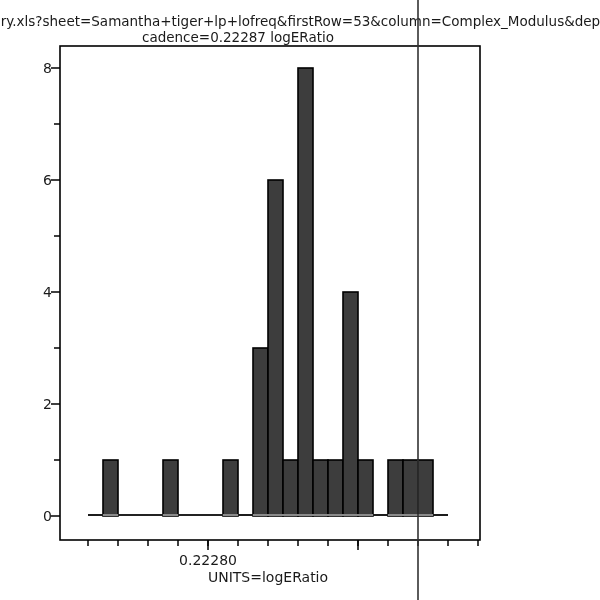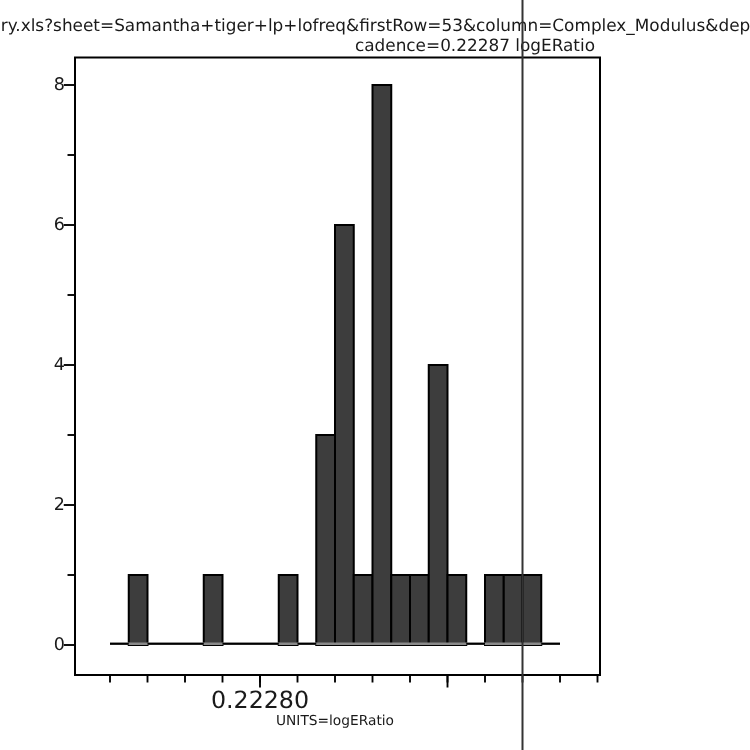--- a/index.html
+++ b/index.html
@@ -2,24 +2,24 @@
 <html><head>
 <meta charset="utf-8">
 <style>
   html,body{margin:0;padding:0;background:#ffffff;}
   .stage{
     position:relative;width:600px;height:600px;background:#ffffff;overflow:hidden;
     font-family:"DejaVu Sans",sans-serif;color:#1a1a1a;
   }
   .t-line{position:absolute;white-space:nowrap;font-size:13.5px;line-height:16px;color:#1a1a1a;}
   .t1{top:13px;left:50%;transform:translateX(-50%);}
-  .t2{top:29px;left:0;width:476px;text-align:right;}
+  .t2{top:29px;left:0;width:476px;text-align:center;}
   .ylab{position:absolute;left:0;width:52px;height:20px;line-height:20px;text-align:right;font-size:14px;}
-  .xlab{position:absolute;top:551px;width:120px;height:18px;line-height:18px;text-align:center;font-size:19px;}
-  .xtitle{position:absolute;top:568px;left:118px;width:300px;height:18px;line-height:18px;text-align:center;font-size:11px;}
+  .xlab{position:absolute;top:551px;width:120px;height:18px;line-height:18px;text-align:center;font-size:14px;}
+  .xtitle{position:absolute;top:568px;left:118px;width:300px;height:18px;line-height:18px;text-align:center;font-size:14px;}
   svg{position:absolute;left:0;top:0;}
 </style>
 </head>
 <body>
 
 <div class="stage">
 
   <div class="t-line t1">mmary.xls?sheet=Samantha+tiger+lp+lofreq&amp;firstRow=53&amp;column=Complex_Modulus&amp;depende</div>
   <div class="t-line t2">cadence=0.22287 logERatio</div>
 

